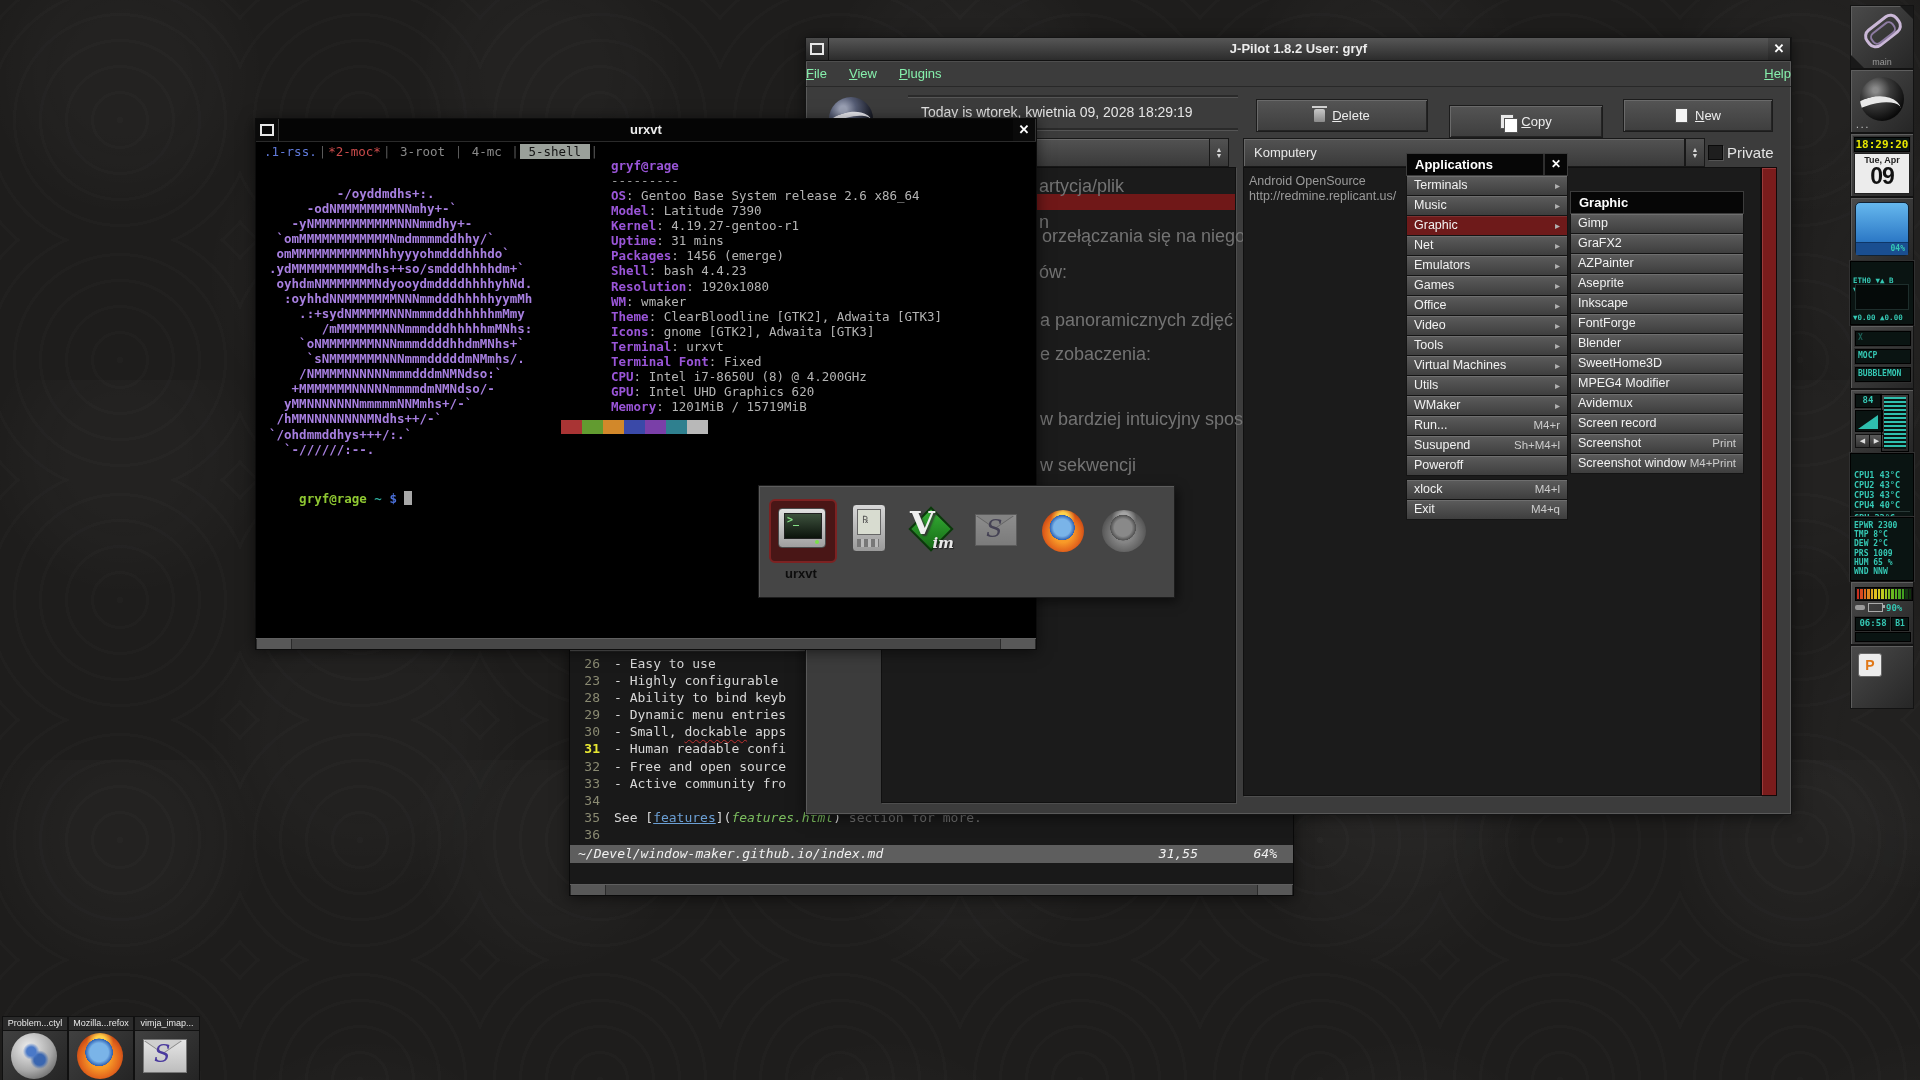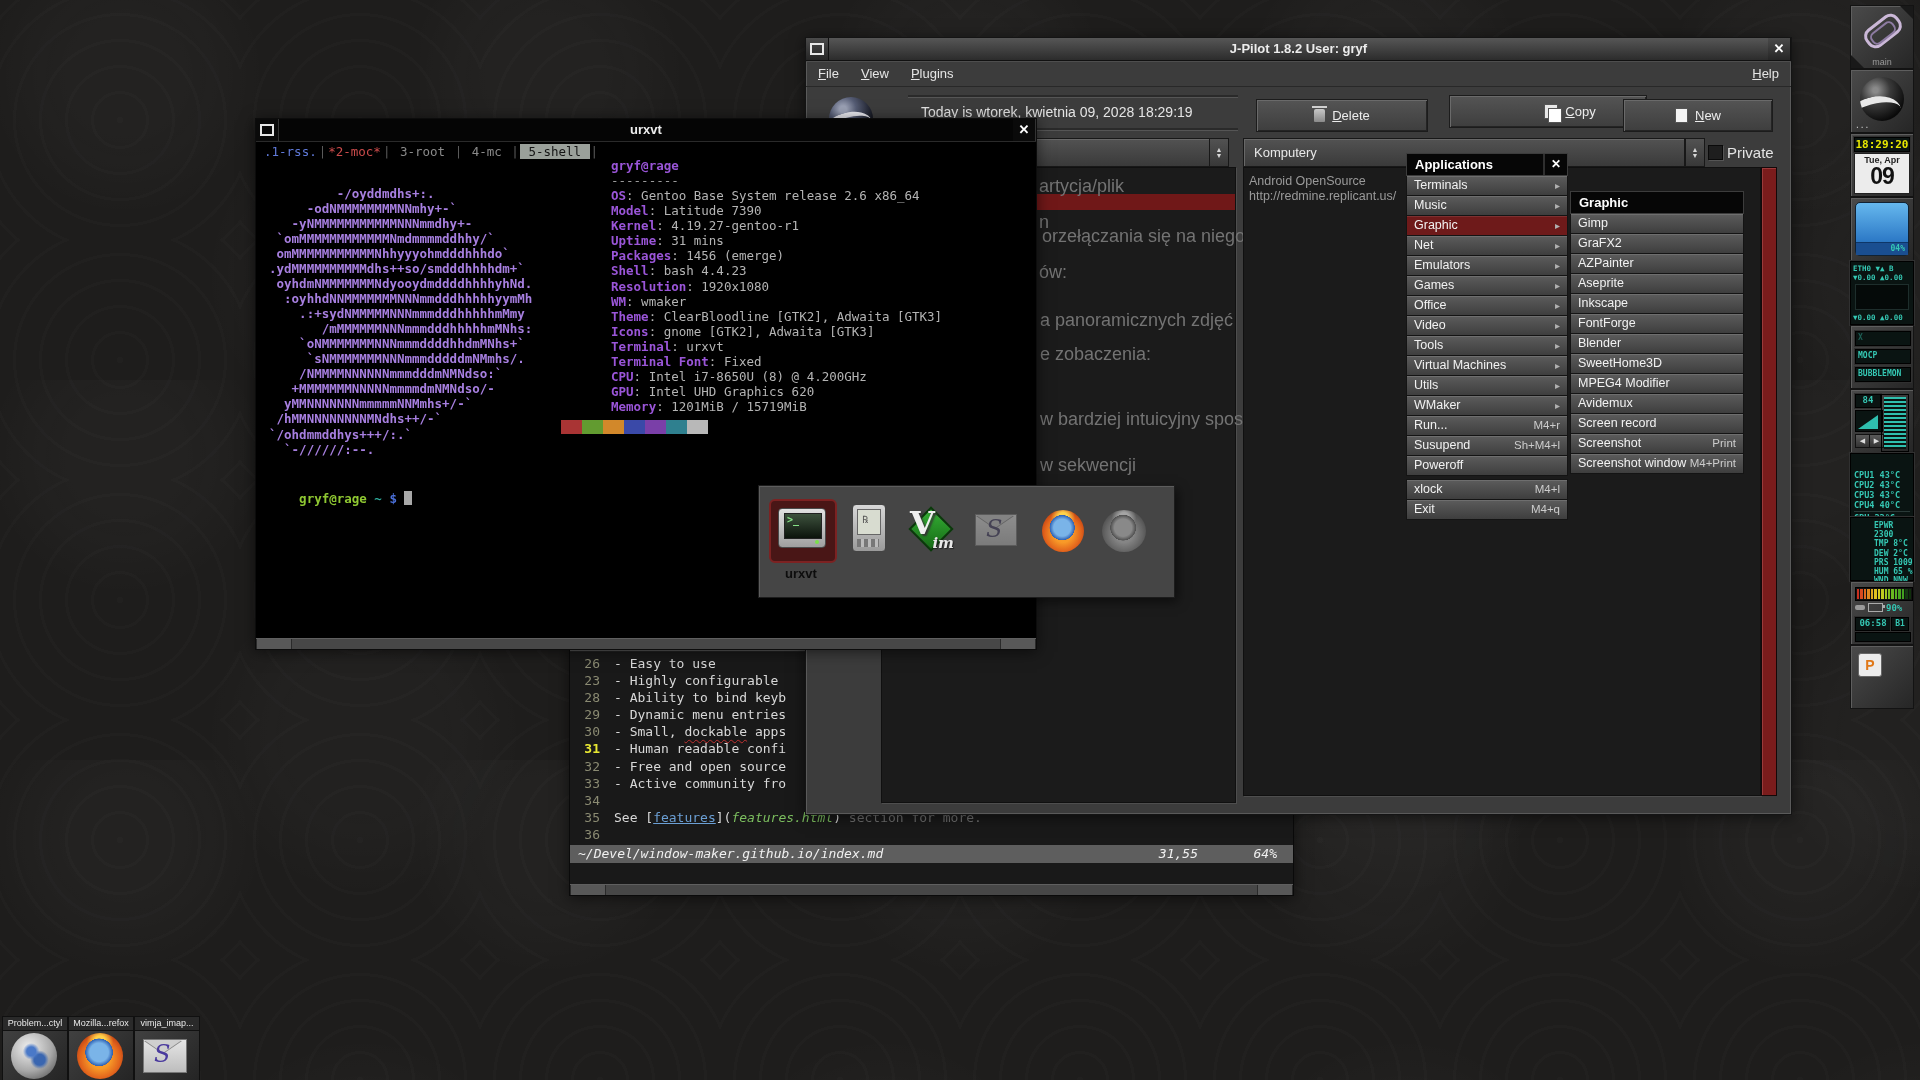--- a/index.html
+++ b/index.html
@@ -41,21 +41,21 @@
   #cbar div{width:21px;height:14px;}
   #prompt{position:absolute;left:13px;top:357px;font-size:12.5px;font-weight:bold;white-space:pre;}
   .p-user{color:#8fc832;} .p-tilde{color:#2fb0a0;} .p-dollar{color:#4a6fd8;}
   .p-cursor{display:inline-block;width:8px;height:14px;background:#a8a8a8;vertical-align:-2px;}
   
   #jpilot{left:805px;top:37px;width:985px;height:776px;background:#3c3c3c;z-index:30;
     border:1px solid #141414;outline:1px solid #5a5a5a;outline-offset:-2px;}
   #jpilot .tbar{background:linear-gradient(#565656,#2c2c2c);border-bottom:1px solid #111;}
   #jpilot .tbtn{background:linear-gradient(#4a4a4a,#262626);border-right:1px solid #111;}
   #jp-menubar{position:absolute;left:0;top:23px;right:0;height:25px;display:flex;align-items:center;
-    gap:22px;padding:0 12px;color:#e5e5e5;font-size:13px;border-bottom:1px solid #282828;
+    gap:22px;padding:0 0;color:#86efac;font-size:13px;border-bottom:1px solid #282828;
     box-shadow:0 1px 0 #4e4e4e inset;}
   #jp-menubar .mi:first-letter{text-decoration:underline;}
   #jp-help{margin-left:auto;}
   .jbtn{position:absolute;height:31px;background:linear-gradient(#545454,#3e3e3e);
     border:1px solid #1c1c1c;box-shadow:1px 1px 0 #6a6a6a inset,-1px -1px 0 #242424 inset;
     display:flex;align-items:center;justify-content:center;gap:7px;color:#ececec;font-size:13px;}
   .jbtn .ul:first-letter{text-decoration:underline;}
   .groove{position:absolute;height:2px;background:#2a2a2a;box-shadow:0 1px 0 #555;}
   #jp-today{position:absolute;left:115px;top:66px;width:300px;color:#e4e4e4;font-size:14px;white-space:nowrap;}
   #jp-logo{position:absolute;left:23px;top:59px;width:44px;height:44px;border-radius:50%;
@@ -263,21 +263,21 @@
 
   <div id="jp-logo"></div>
   <div class="groove" style="left:102px;top:57px;width:330px;"></div>
   <div id="jp-today">Today is wtorek, kwietnia 09, 2028 18:29:19</div>
   <div class="groove" style="left:102px;top:90px;width:330px;"></div>
 
   <div class="jbtn" style="left:450px;top:61px;width:170px;">
     <span class="icon-trash"></span>
     <span class="ul">Delete</span>
   </div>
-  <div class="jbtn" style="left:643px;top:57px;width:152px;padding-left:44px;">
+  <div class="jbtn" style="left:643px;top:67px;width:152px;">
     <span class="icon-copy"></span>
     <span class="ul">Copy</span>
   </div>
   <div class="jbtn" style="left:817px;top:61px;width:148px;">
     <span class="icon-new"></span>
     <span class="ul">New</span>
   </div>
 
   <div class="phead" style="left:75px;top:100px;width:322px;height:27px;"></div>
   <div class="spinner" style="left:403px;top:100px;height:27px;">
@@ -526,21 +526,21 @@
     <div class="dow">Tue, Apr</div>
     <div class="day">09</div>
   </div>
 </div>
 <div class="tile" style="top:197px;">
   <div id="d-bubble">
     <div class="wl">04%</div>
   </div>
 </div>
 <div class="tile lcd" style="top:261px;">
-  <div class="netrow" style="margin-top:2px;">ETH0  ▼▲ B</div>
+  <div class="netrow" style="margin-top:14px;">ETH0  ▼▲ B</div>
   <div class="netrow">▼0.00 ▲0.00</div>
   <div id="d-netgraph"></div>
   <div class="netrow" style="position:absolute;bottom:2px;left:0;right:0;">▼0.00 ▲0.00</div>
 </div>
 <div class="tile" style="top:325px;">
   <div class="lcd lcdbox dimlcd" style="top:5px;">X</div>
   <div class="lcd lcdbox" style="top:23px;">MOCP</div>
   <div class="lcd lcdbox" style="top:41px;">BUBBLEMON</div>
 </div>
 <div class="tile" style="top:389px;">
@@ -554,21 +554,21 @@
   <div id="temp-rows" style="padding-top:16px;">
       <div class="tmprow">CPU1 43°C</div>
       <div class="tmprow">CPU2 43°C</div>
       <div class="tmprow">CPU3 43°C</div>
       <div class="tmprow">CPU4 40°C</div>
     </div>
   <div class="tmpdiv"></div>
   <div class="tmprow">GPU  33°C</div>
 </div>
 <div class="tile lcd" style="top:517px;">
-  <div id="wx-rows" style="padding-top:3px;margin-left:20px;">
+  <div id="wx-rows" style="padding-top:3px;">
       <div class="wxrow">EPWR 2300</div>
       <div class="wxrow">TMP   8°C</div>
       <div class="wxrow">DEW   2°C</div>
       <div class="wxrow">PRS 1009</div>
       <div class="wxrow">HUM  65 %</div>
       <div class="wxrow">WND  NNW</div>
     </div>
 </div>
 <div class="tile" style="top:581px;">
   <div id="d-gauge">

